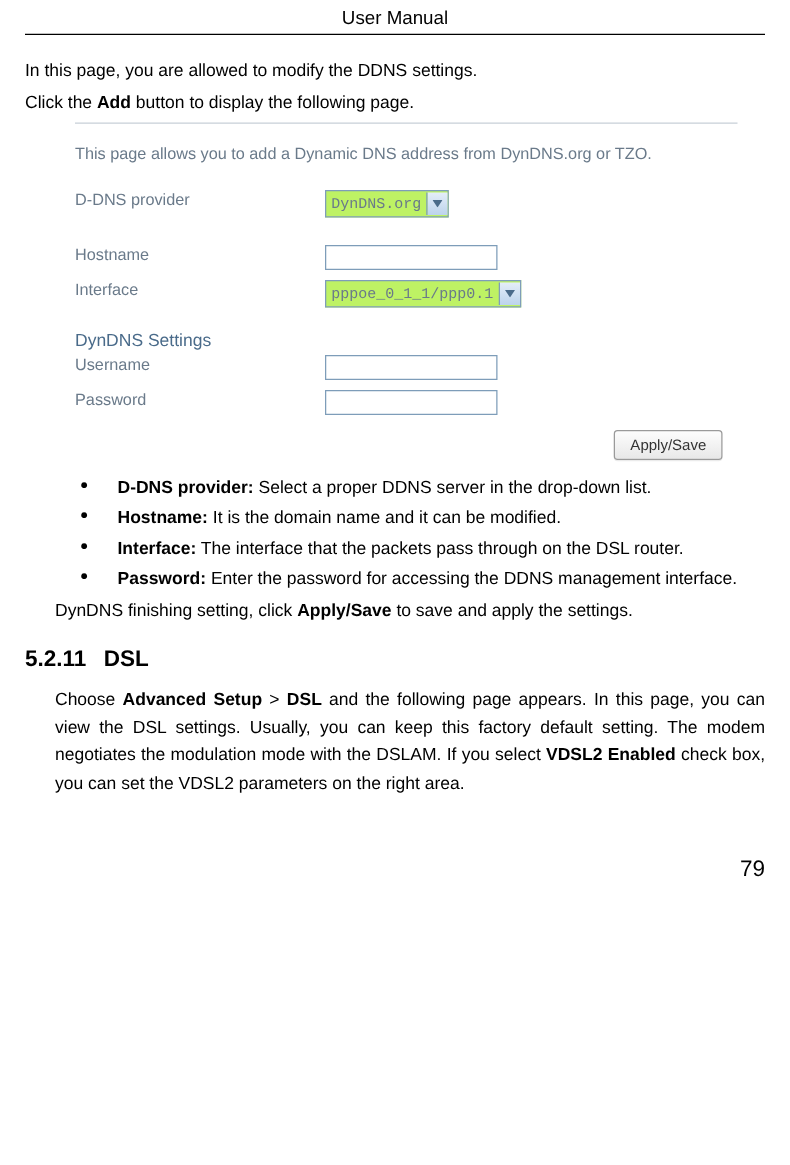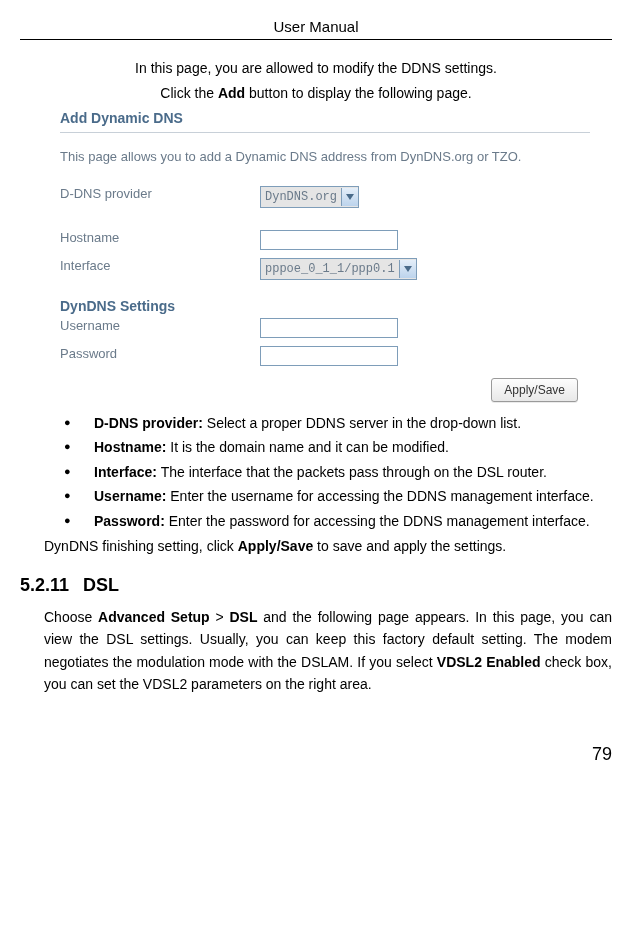--- a/index.html
+++ b/index.html
@@ -5,33 +5,32 @@
     body {
       font-family: Arial, Helvetica, sans-serif;
       font-size: 14px;
       color: #000;
       margin: 0;
       padding: 0;
       width: 632px;
       background: #fff;
     }
     .page {
-      padding: 12px 20px;
+      padding: 0 20px;
     }
     .header {
       text-align: center;
       font-size: 15px;
       padding: 6px 0 4px;
       border-bottom: 1px solid #000;
       margin-bottom: 18px;
     }
     .intro p {
       margin: 4px 0;
       line-height: 1.5;
-      text-align: center;
     }
     .bold {
       font-weight: bold;
     }
     .screenshot {
       margin: 6px 0 8px 40px;
       width: 530px;
     }
     .ss-title {
       font-family: "Trebuchet MS", Arial, sans-serif;
@@ -56,21 +55,21 @@
       color: #6a7a8a;
       font-size: 13px;
     }
     .ss-label {
       width: 200px;
     }
     .ss-select {
       display: inline-flex;
       align-items: center;
       border: 1px solid #7e9db9;
-      background: #e5e5e5;
+      background: #bef264;
       font-family: "Courier New", monospace;
       font-size: 12px;
       height: 20px;
       padding-left: 4px;
     }
     .ss-select-text {
       padding-right: 4px;
     }
     .ss-select-btn {
       width: 16px;
@@ -87,21 +86,21 @@
     }
     .ss-input {
       border: 1px solid #7e9db9;
       background: #fff;
       height: 20px;
       width: 138px;
       box-sizing: border-box;
     }
     .ss-subtitle {
       font-family: "Trebuchet MS", Arial, sans-serif;
-      font-weight: bold;
+      font-weight: normal;
       color: #4a6b8a;
       font-size: 14px;
       margin-top: 18px;
       margin-bottom: 4px;
     }
     .ss-button-row {
       display: flex;
       justify-content: flex-end;
       margin-top: 12px;
       padding-right: 12px;
@@ -164,21 +163,20 @@
   <div class="header">User Manual</div>
 
   <div class="intro">
     <p>In this page, you are allowed to modify the DDNS settings.</p>
     <p>
       <span>Click the </span><span class="bold">Add</span><span> button to display the following page.</span>
     </p>
   </div>
 
   <div class="screenshot">
-    <div class="ss-title">Add Dynamic DNS</div>
     <div class="ss-divider"></div>
     <div class="ss-desc">This page allows you to add a Dynamic DNS address from DynDNS.org or TZO.</div>
 
     <div class="ss-row">
       <div class="ss-label">D-DNS provider</div>
       <div class="ss-select">
         <span class="ss-select-text">DynDNS.org</span>
         <span class="ss-select-btn">
           <svg viewBox="0 0 8 6">
               <polygon points="0,0 8,0 4,6" fill="#4a6b8a"></polygon>
@@ -220,21 +218,20 @@
 
     <div class="ss-button-row">
       <div class="ss-button">Apply/Save</div>
     </div>
   </div>
 
   <ul class="bullets">
     <li><span class="bold">D-DNS provider:</span><span> Select a proper DDNS server in the drop-down list.</span></li>
     <li><span class="bold">Hostname:</span><span> It is the domain name and it can be modified.</span></li>
     <li><span class="bold">Interface:</span><span> The interface that the packets pass through on the DSL router.</span></li>
-    <li><span class="bold">Username:</span><span> Enter the username for accessing the DDNS management interface.</span></li>
     <li><span class="bold">Password:</span><span> Enter the password for accessing the DDNS management interface.</span></li>
   </ul>
 
   <p class="after-bullets">
     <span>DynDNS finishing setting, click </span><span class="bold">Apply/Save</span><span> to save and apply the settings.</span>
   </p>
 
   <div class="section-heading">
     <span class="section-num">5.2.11</span><span>DSL</span>
   </div>

